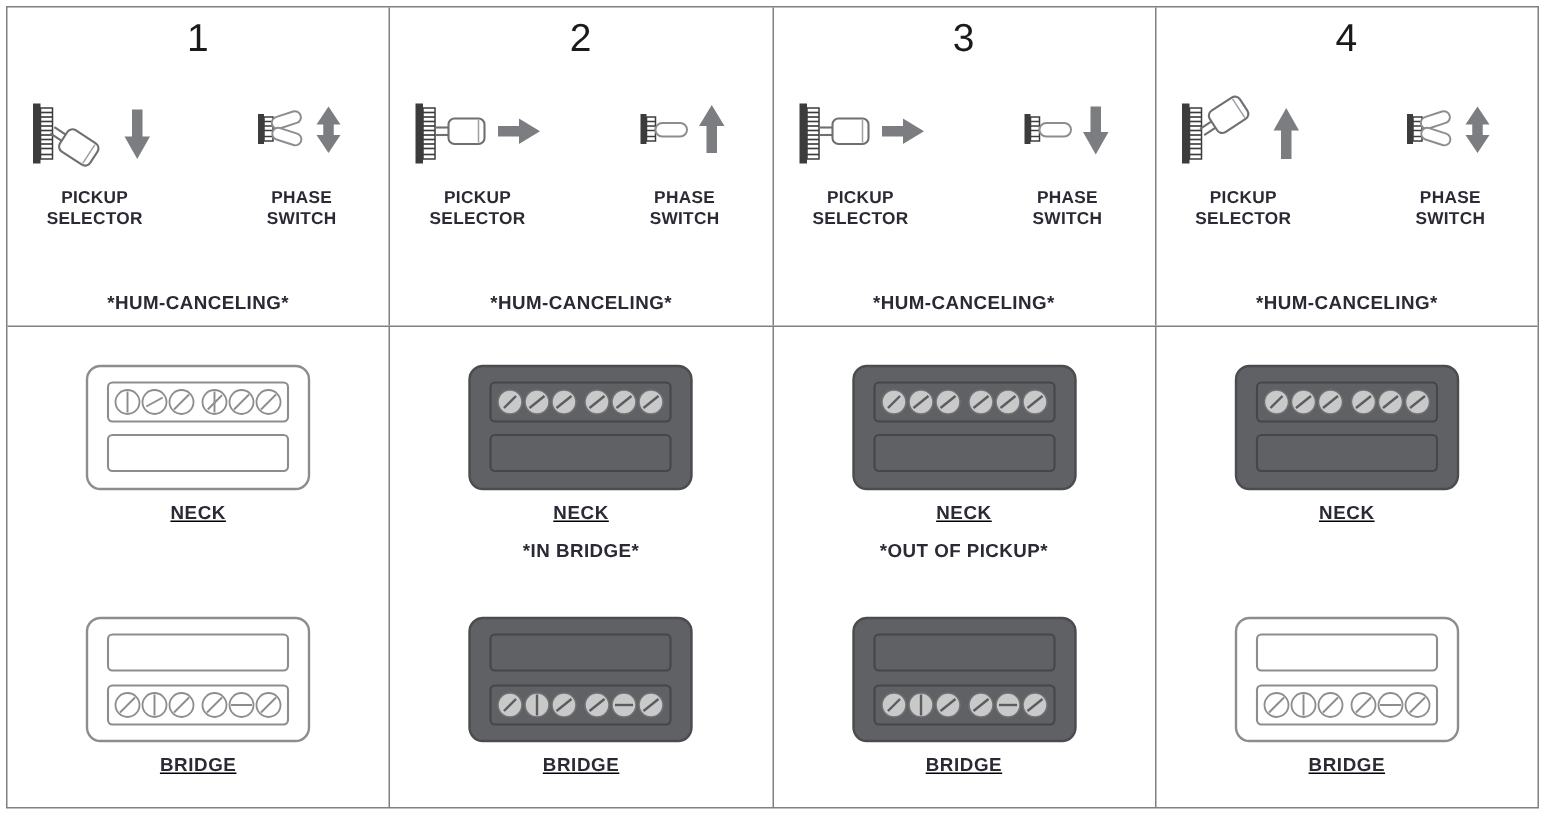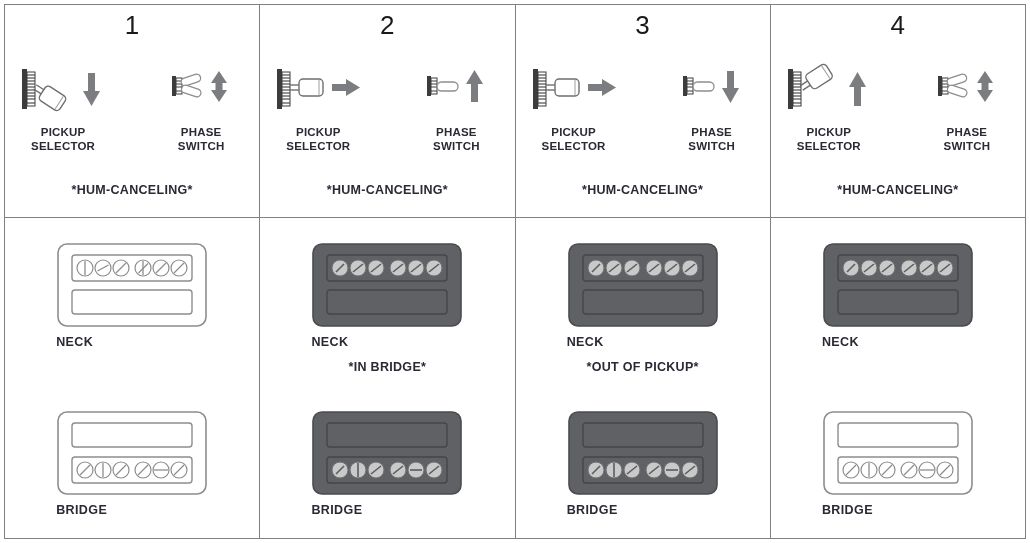--- a/index.html
+++ b/index.html
@@ -97,21 +97,21 @@
     font-size: 11.5px;
     font-weight: bold;
     color: #2a2a35;
     text-align: center;
     line-height: 1.25;
     letter-spacing: 0.2px;
   }
 
   .hum-label {
     position: absolute;
-    bottom: 20px;
+    bottom: 8px;
     left: 0;
     right: 0;
     text-align: center;
     font-size: 12.5px;
     font-weight: bold;
     color: #2a2a35;
     letter-spacing: 0.3px;
   }
 
   
@@ -120,20 +120,22 @@
     flex-direction: column;
     align-items: center;
     width: 100%;
     padding-top: 24px;
     box-sizing: border-box;
   }
 
   .pickup-block {
     display: flex;
     flex-direction: column;
+    align-items: center;
+    text-decoration: underline;
   }
 
   .pickup-name {
     margin-top: 7px;
     font-size: 12.5px;
     font-weight: bold;
     color: #2a2a35;
     letter-spacing: 0.4px;
   }
 

